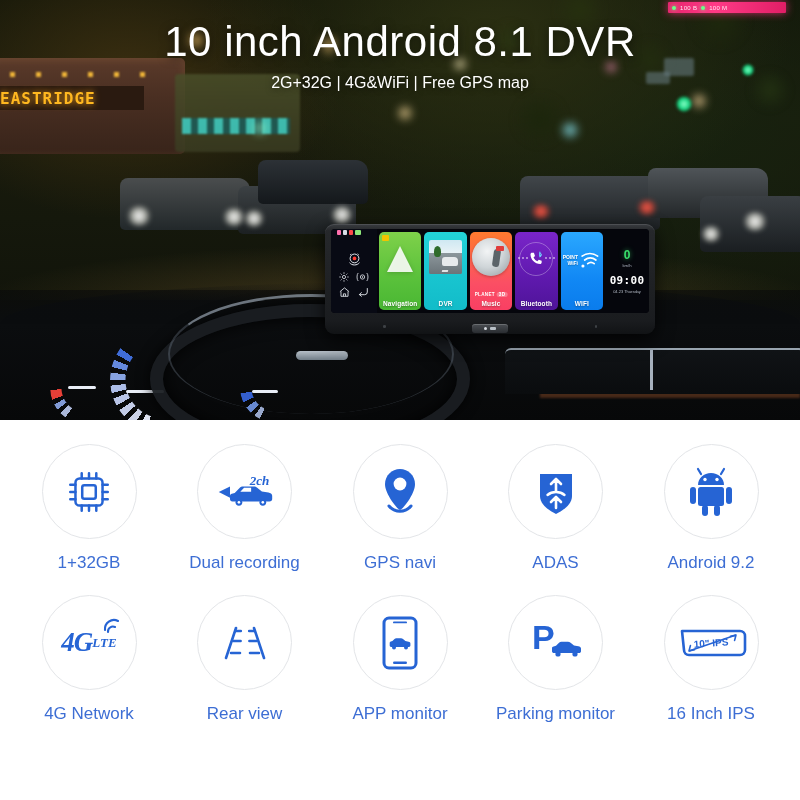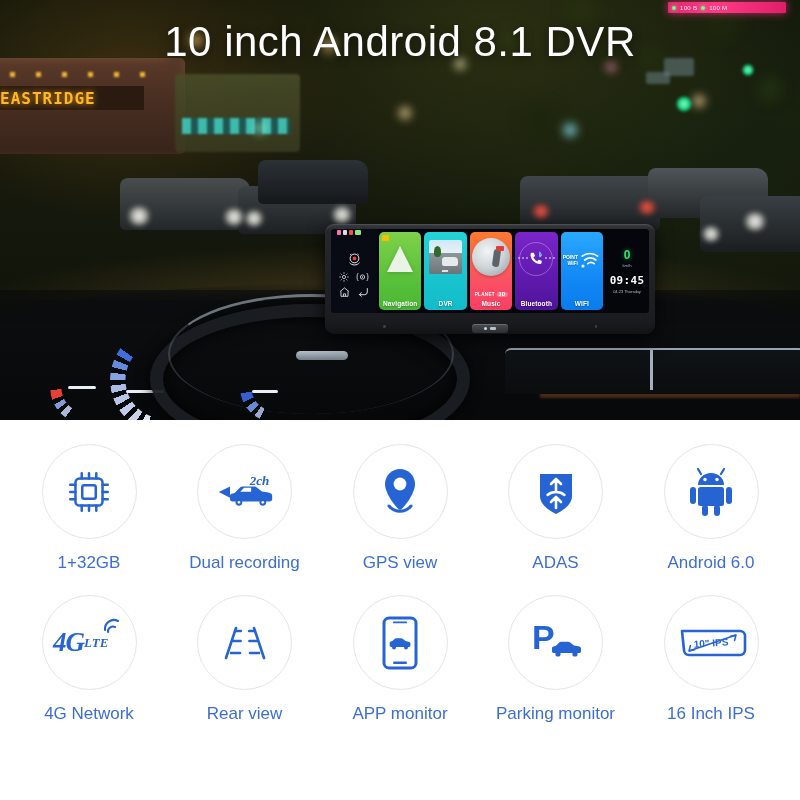--- a/index.html
+++ b/index.html
@@ -376,21 +376,21 @@
     width:95px; height:95px; border-radius:50%;
     border:1px solid #e3e5e8;
     display:flex; align-items:center; justify-content:center;
     background:#fff;
   }
   .flabel {
     margin-top:14px; font-size:17px; color:#3d6ed4; text-align:center;
     white-space:nowrap;
   }
 
-  .lte-wrap { position:relative; width:72px; height:48px; display:flex; align-items:center; justify-content:flex-start; }
+  .lte-wrap { position:relative; width:72px; height:48px; display:flex; align-items:center; justify-content:center; }
   .lte-text {
     font-family:"Liberation Serif", serif;
     font-size:27px; font-weight:700; font-style:italic; color:#2664d4; letter-spacing:-1px;
   }
   .lte-sm { font-size:13px; font-weight:700; font-style:italic; letter-spacing:0; }
   .ips-label {
     position:absolute; left:50%; top:52%; transform:translate(-50%,-50%) rotate(-4deg);
     font-size:10px; font-weight:700; color:#2664d4; white-space:nowrap;
   }
 </style>
@@ -473,20 +473,21 @@
           </div>
         <div class="needle-bar" style="left:192px;top:74px;width:26px;"></div>
       </div>
 
       <div class="wheel"></div>
       <div class="wheel-hl"></div>
     </div>
 
     <div class="headline">
       <h1>10 inch Android 8.1 DVR</h1>
+      <div class="sub">2G+32G | 4G&amp;WiFi | Free GPS map</div>
     </div>
 
     <div class="device">
       <div class="device-body">
         <div class="screen">
 
           <div class="statusbar">
             <span class="sb-ic pink"></span>
             <span class="sb-ic"></span>
             <span class="sb-ic red"></span>
@@ -600,21 +601,21 @@
                   <circle cx="4" cy="18" r="1.8" fill="#fff" stroke="none"></circle>
                 </svg>
               </span>
               <span class="tile-label">WIFI</span>
             </div>
           </div>
 
           <div class="clockpane">
             <span class="speed-val">0</span>
             <span class="speed-unit">km/h</span>
-            <span class="clock-time">09:45</span>
+            <span class="clock-time">09:00</span>
             <span class="clock-date">04.23 Thursday</span>
           </div>
         </div>
 
         <div class="device-chin">
           <span class="chin-screw" style="left:58px;top:4px;"></span>
           <span class="chin-btn">
             <span class="chin-dot"></span>
             <span class="chin-bar"></span>
           </span>
@@ -656,21 +657,21 @@
       </div>
 
       <div class="fitem">
         <div class="fcircle">
           <svg width="44" height="52" viewBox="0 0 44 52">
             <path d="M22 3C13.7 3 7 9.7 7 18c0 10.5 13 26 15 26s15-15.5 15-26c0-8.3-6.7-15-15-15z" fill="#2664d4"></path>
             <circle cx="22" cy="18" r="6.4" fill="#ffffff"></circle>
             <path d="M11 40c3 3.6 7 5.2 11 5.2S30 43.6 33 40" fill="none" stroke="#2664d4" stroke-width="3" stroke-linecap="round"></path>
           </svg>
         </div>
-        <div class="flabel">GPS view</div>
+        <div class="flabel">GPS navi</div>
       </div>
 
       <div class="fitem">
         <div class="fcircle">
           <svg width="44" height="52" viewBox="0 0 44 52">
             <path d="M6 8h32v22c0 9-10 15-16 18C16 45 6 39 6 30z" fill="#2664d4"></path>
             <path d="M22 13v12M22 13l-5 5M22 13l5 5" fill="none" stroke="#ffffff" stroke-width="2.6" stroke-linecap="round"></path>
             <path d="M13.5 29c4.5-4 12.5-4 17 0" fill="none" stroke="#ffffff" stroke-width="2.4" stroke-linecap="round"></path>
             <path d="M22 31v11M22 31l-5 5M22 31l5 5" fill="none" stroke="#ffffff" stroke-width="2.6" stroke-linecap="round"></path>
           </svg>
@@ -685,21 +686,21 @@
             <path d="M11 18c0-7 5.8-12 13-12s13 5 13 12z" fill="#2664d4"></path>
             <circle cx="18" cy="12.5" r="1.7" fill="#ffffff"></circle>
             <circle cx="30" cy="12.5" r="1.7" fill="#ffffff"></circle>
             <rect x="11" y="20" width="26" height="19" rx="2.5" fill="#2664d4"></rect>
             <rect x="3" y="20" width="6" height="17" rx="3" fill="#2664d4"></rect>
             <rect x="39" y="20" width="6" height="17" rx="3" fill="#2664d4"></rect>
             <rect x="15" y="38" width="6" height="11" rx="3" fill="#2664d4"></rect>
             <rect x="27" y="38" width="6" height="11" rx="3" fill="#2664d4"></rect>
           </svg>
         </div>
-        <div class="flabel">Android 6.0</div>
+        <div class="flabel">Android 9.2</div>
       </div>
     </div>
 
     <div class="frow">
 
       <div class="fitem">
         <div class="fcircle">
           <div class="lte-wrap">
             <svg width="20" height="18" viewBox="0 0 20 18" fill="none" stroke="#2664d4" stroke-width="2.1" stroke-linecap="round" style="position:absolute;right:4px;top:-2px;">
               <path d="M4 13A9 9 0 0 1 17 4"></path>

